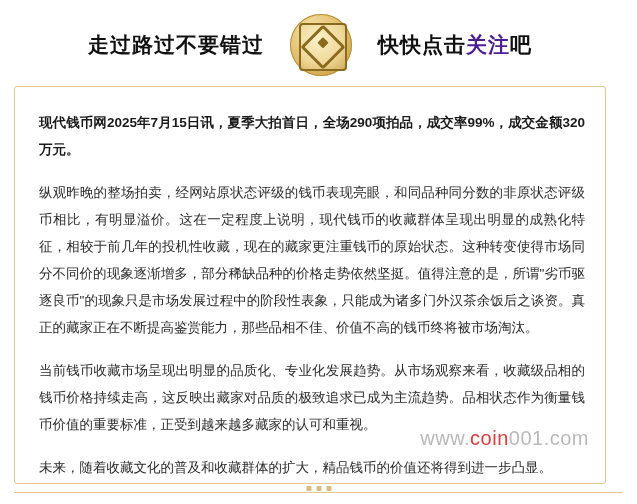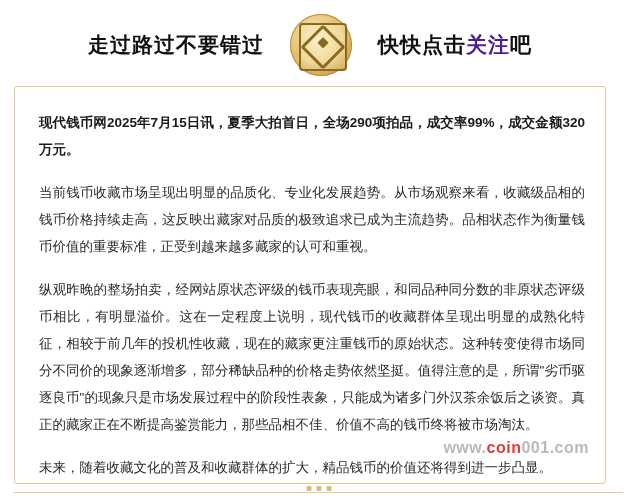--- a/index.html
+++ b/index.html
@@ -113,23 +113,23 @@
     color: #1a1a1a;
   }
   .card p.last {
     margin-bottom: 8px;
   }
 
   
   .watermark {
     position: absolute;
     right: 16px;
-    bottom: 26px;
-    font-size: 16px;
-    font-weight: bold;
+    bottom: 33px;
+    font-size: 20px;
+    font-weight: normal;
     letter-spacing: 0.5px;
     pointer-events: none;
     white-space: nowrap;
   }
   .wm-www { color: #b9b9b9; }
   .wm-coin { color: #e03a3a; }
   .wm-num { color: #b9b9b9; }
   .wm-dot { color: #b9b9b9; }
 
   
@@ -182,22 +182,22 @@
       </div>
     </div>
 
     <div class="banner-text">
       <span>快快点击</span><span class="hl">关注</span><span>吧</span>
     </div>
   </div>
 
   <div class="card">
     <p class="first">现代钱币网2025年7月15日讯，夏季大拍首日，全场290项拍品，成交率99%，成交金额320万元。</p>
+    <p>纵观昨晚的整场拍卖，经网站原状态评级的钱币表现亮眼，和同品种同分数的非原状态评级币相比，有明显溢价。这在一定程度上说明，现代钱币的收藏群体呈现出明显的成熟化特征，相较于前几年的投机性收藏，现在的藏家更注重钱币的原始状态。这种转变使得市场同分不同价的现象逐渐增多，部分稀缺品种的价格走势依然坚挺。值得注意的是，所谓"劣币驱逐良币"的现象只是市场发展过程中的阶段性表象，只能成为诸多门外汉茶余饭后之谈资。真正的藏家正在不断提高鉴赏能力，那些品相不佳、价值不高的钱币终将被市场淘汰。</p>
     <p>当前钱币收藏市场呈现出明显的品质化、专业化发展趋势。从市场观察来看，收藏级品相的钱币价格持续走高，这反映出藏家对品质的极致追求已成为主流趋势。品相状态作为衡量钱币价值的重要标准，正受到越来越多藏家的认可和重视。</p>
-    <p>纵观昨晚的整场拍卖，经网站原状态评级的钱币表现亮眼，和同品种同分数的非原状态评级币相比，有明显溢价。这在一定程度上说明，现代钱币的收藏群体呈现出明显的成熟化特征，相较于前几年的投机性收藏，现在的藏家更注重钱币的原始状态。这种转变使得市场同分不同价的现象逐渐增多，部分稀缺品种的价格走势依然坚挺。值得注意的是，所谓"劣币驱逐良币"的现象只是市场发展过程中的阶段性表象，只能成为诸多门外汉茶余饭后之谈资。真正的藏家正在不断提高鉴赏能力，那些品相不佳、价值不高的钱币终将被市场淘汰。</p>
     <p class="last">未来，随着收藏文化的普及和收藏群体的扩大，精品钱币的价值还将得到进一步凸显。</p>
 
     <div class="watermark">
       <span class="wm-www">www.</span><span class="wm-coin">coin</span><span class="wm-num">001</span><span class="wm-dot">.com</span>
     </div>
   </div>
 
   <div class="footer">
     <div class="footer-rule"></div>
     <div class="footer-dots">

